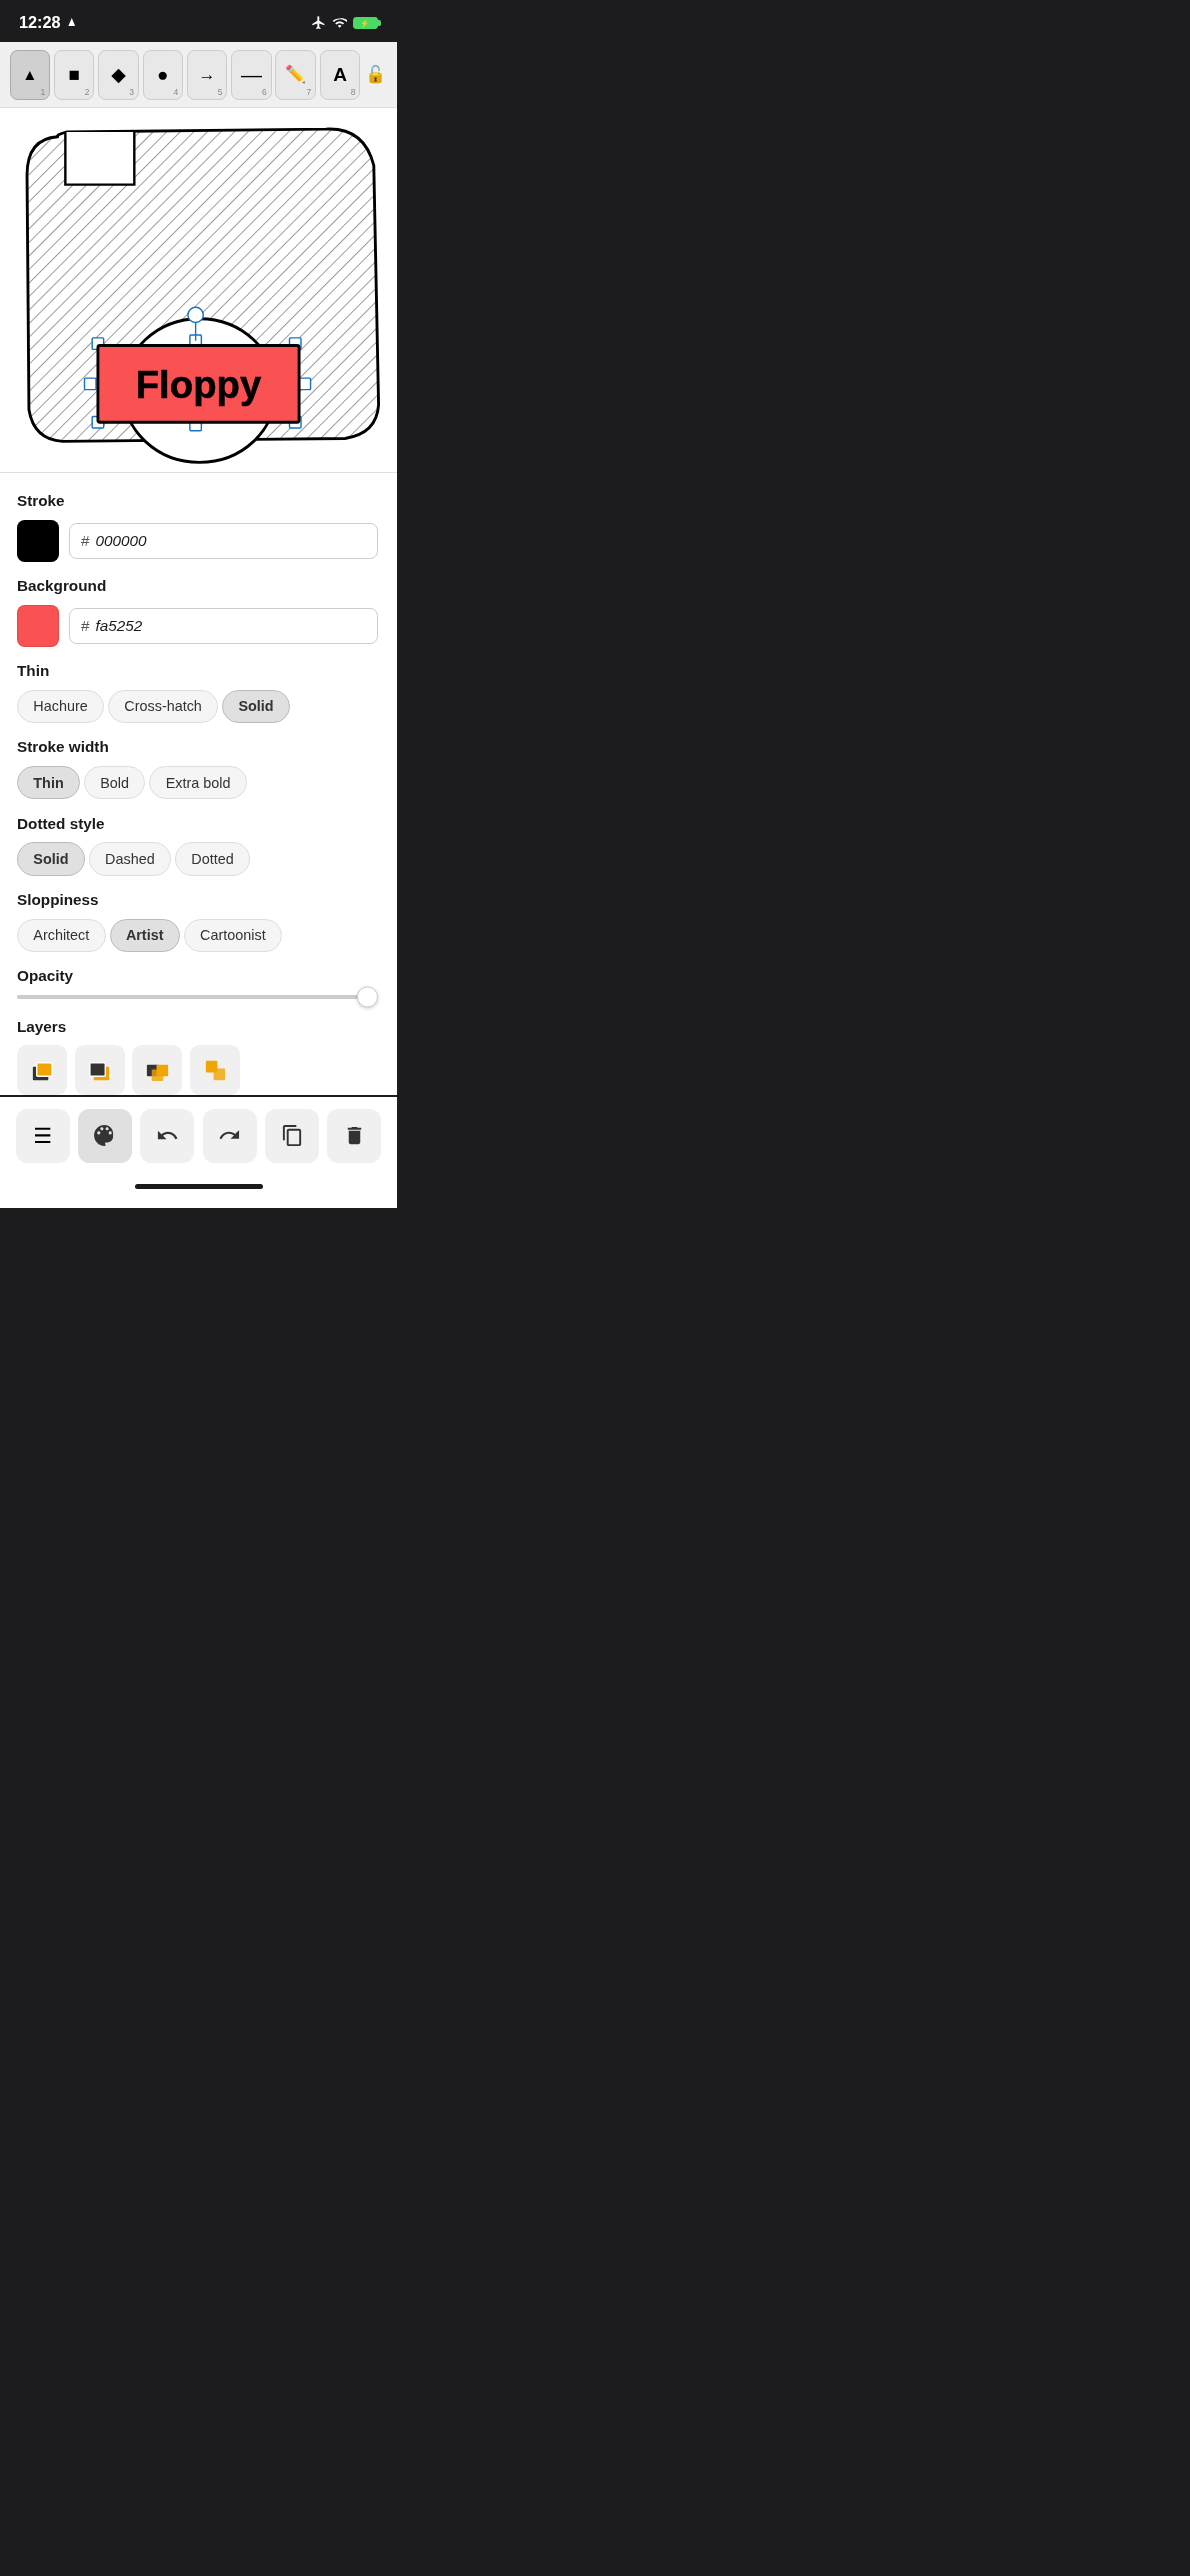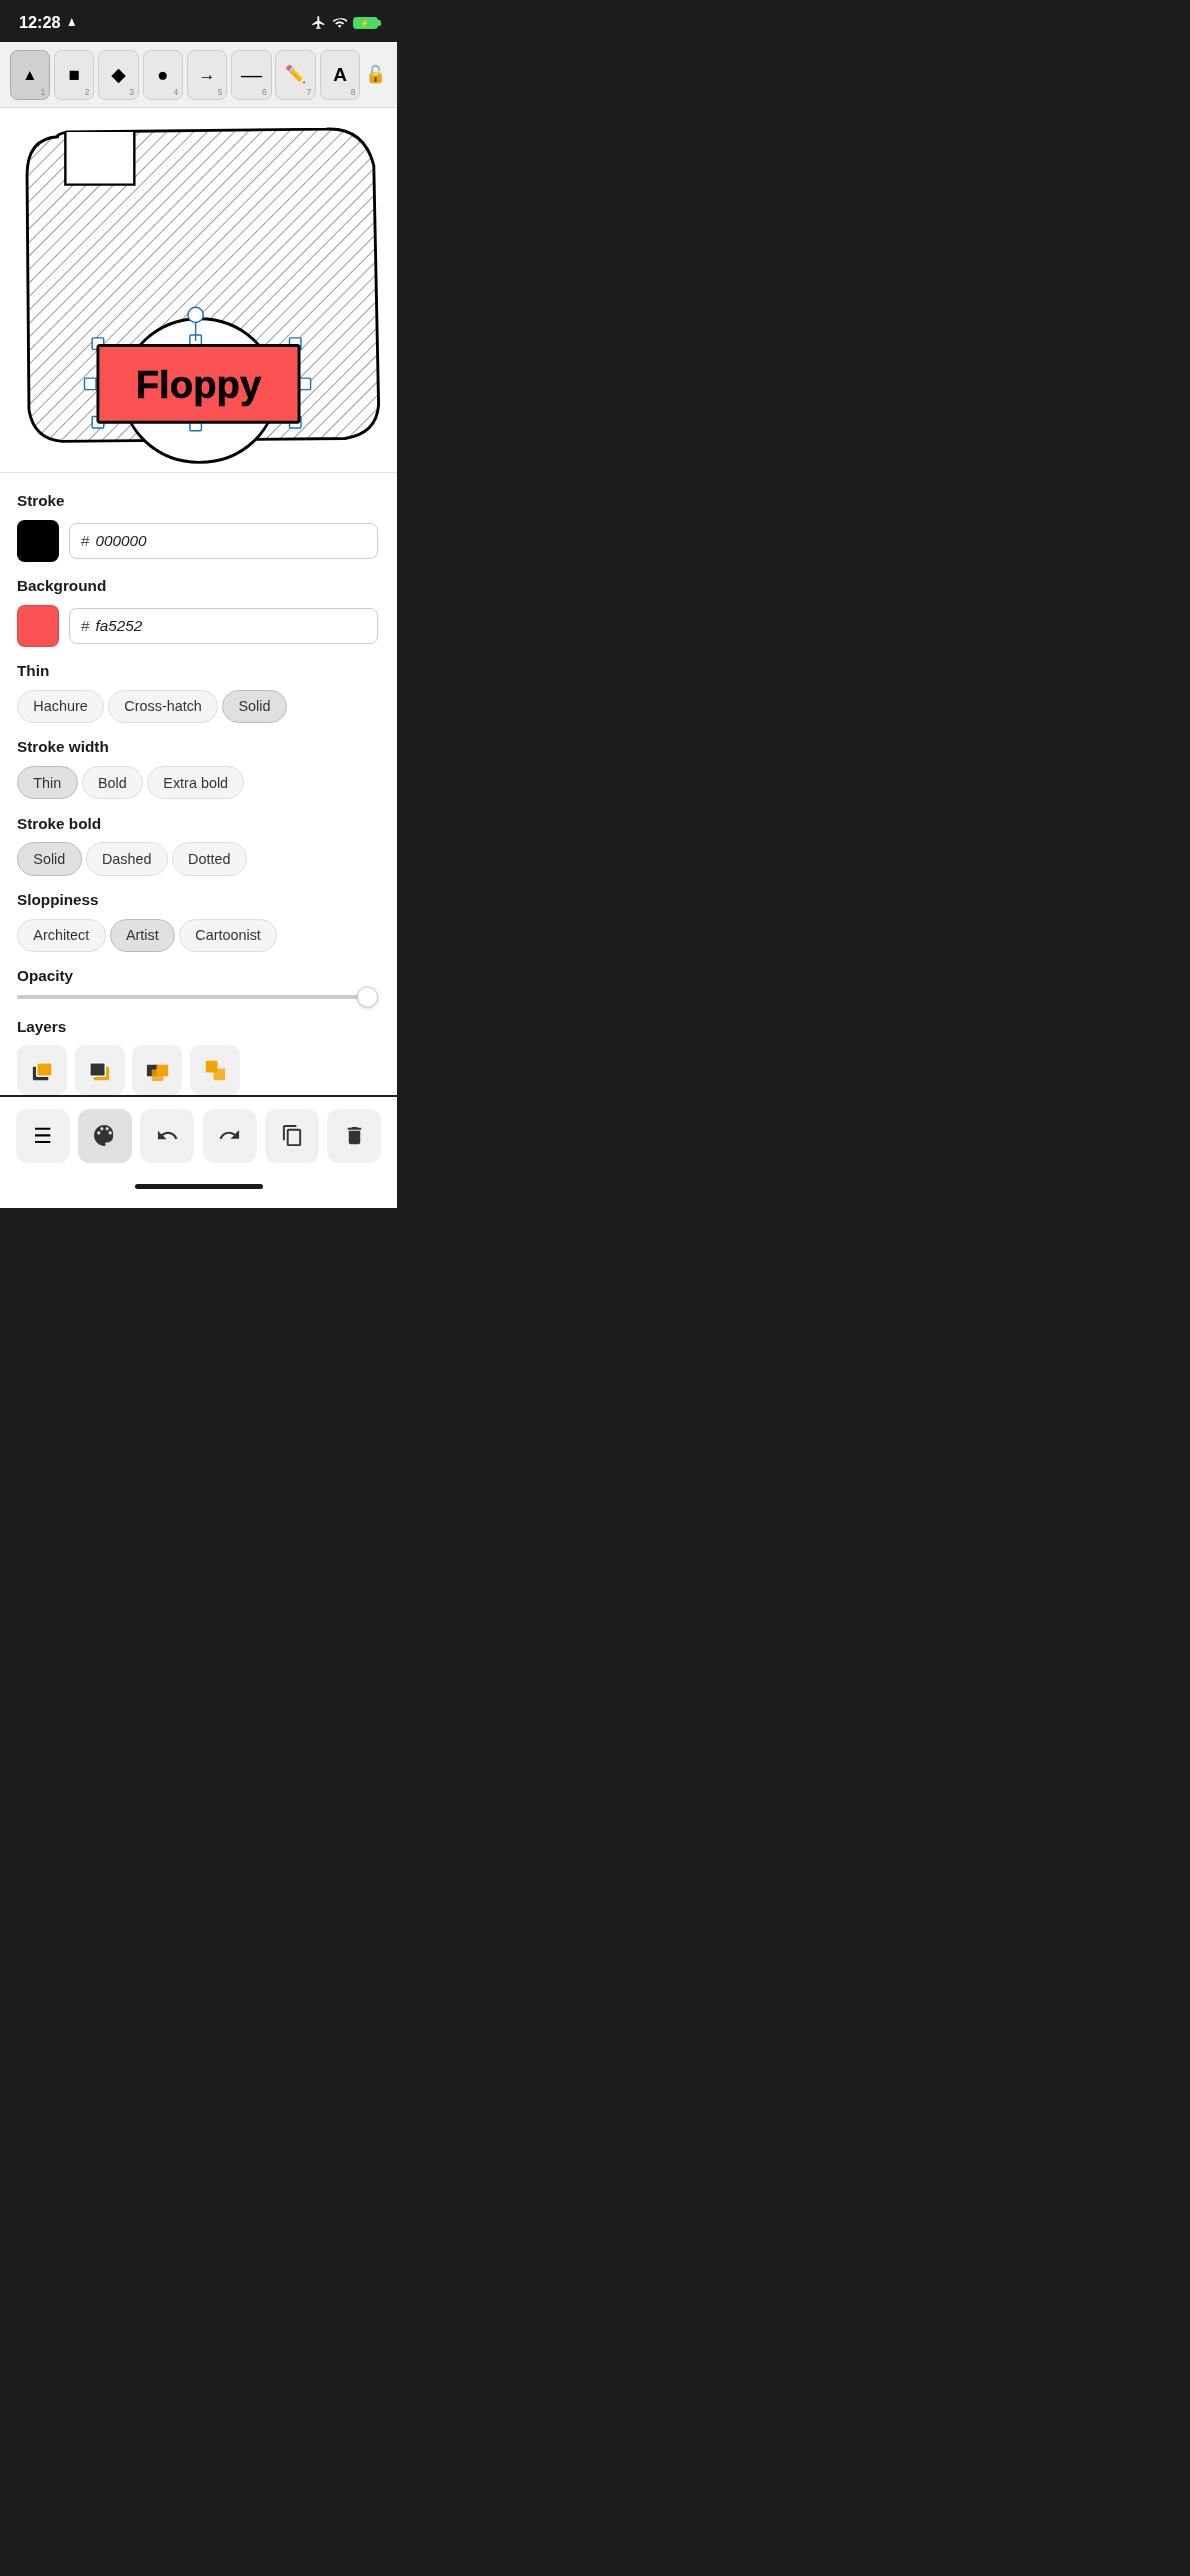--- a/index.html
+++ b/index.html
@@ -154,21 +154,21 @@
       border-radius: 19px;
       border: 1.4px solid #ddd;
       background: #f5f5f5;
       font-size: 14.4px;
       color: #333;
       cursor: pointer;
     }
     .pill.active {
       background: #e0e0e0;
       border-color: #bbb;
-      font-weight: 400;
+      font-weight: 700;
     }
 
     .opacity-section { margin-bottom: 19px; }
     .slider-track {
       width: 100%;
       height: 3.8px;
       background: #ddd;
       border-radius: 1.9px;
       position: relative;
       margin-top: 7.7px;
@@ -380,21 +380,21 @@
     <div class="pill active">Solid</div>
   </div>
 
   <div class="section-label">Stroke width</div>
   <div class="pill-group">
     <div class="pill active">Thin</div>
     <div class="pill">Bold</div>
     <div class="pill">Extra bold</div>
   </div>
 
-  <div class="section-label">Stroke bold</div>
+  <div class="section-label">Dotted style</div>
   <div class="pill-group">
     <div class="pill active">Solid</div>
     <div class="pill">Dashed</div>
     <div class="pill">Dotted</div>
   </div>
 
   <div class="section-label">Sloppiness</div>
   <div class="pill-group">
     <div class="pill">Architect</div>
     <div class="pill active">Artist</div>

